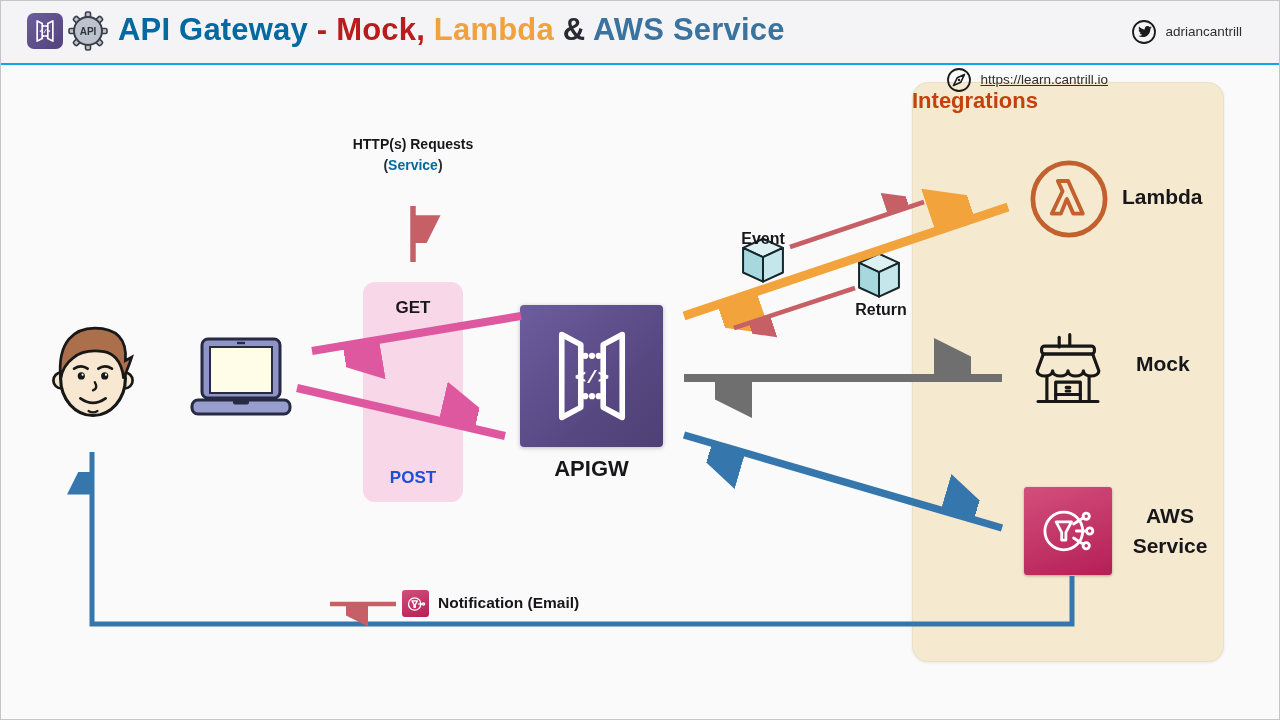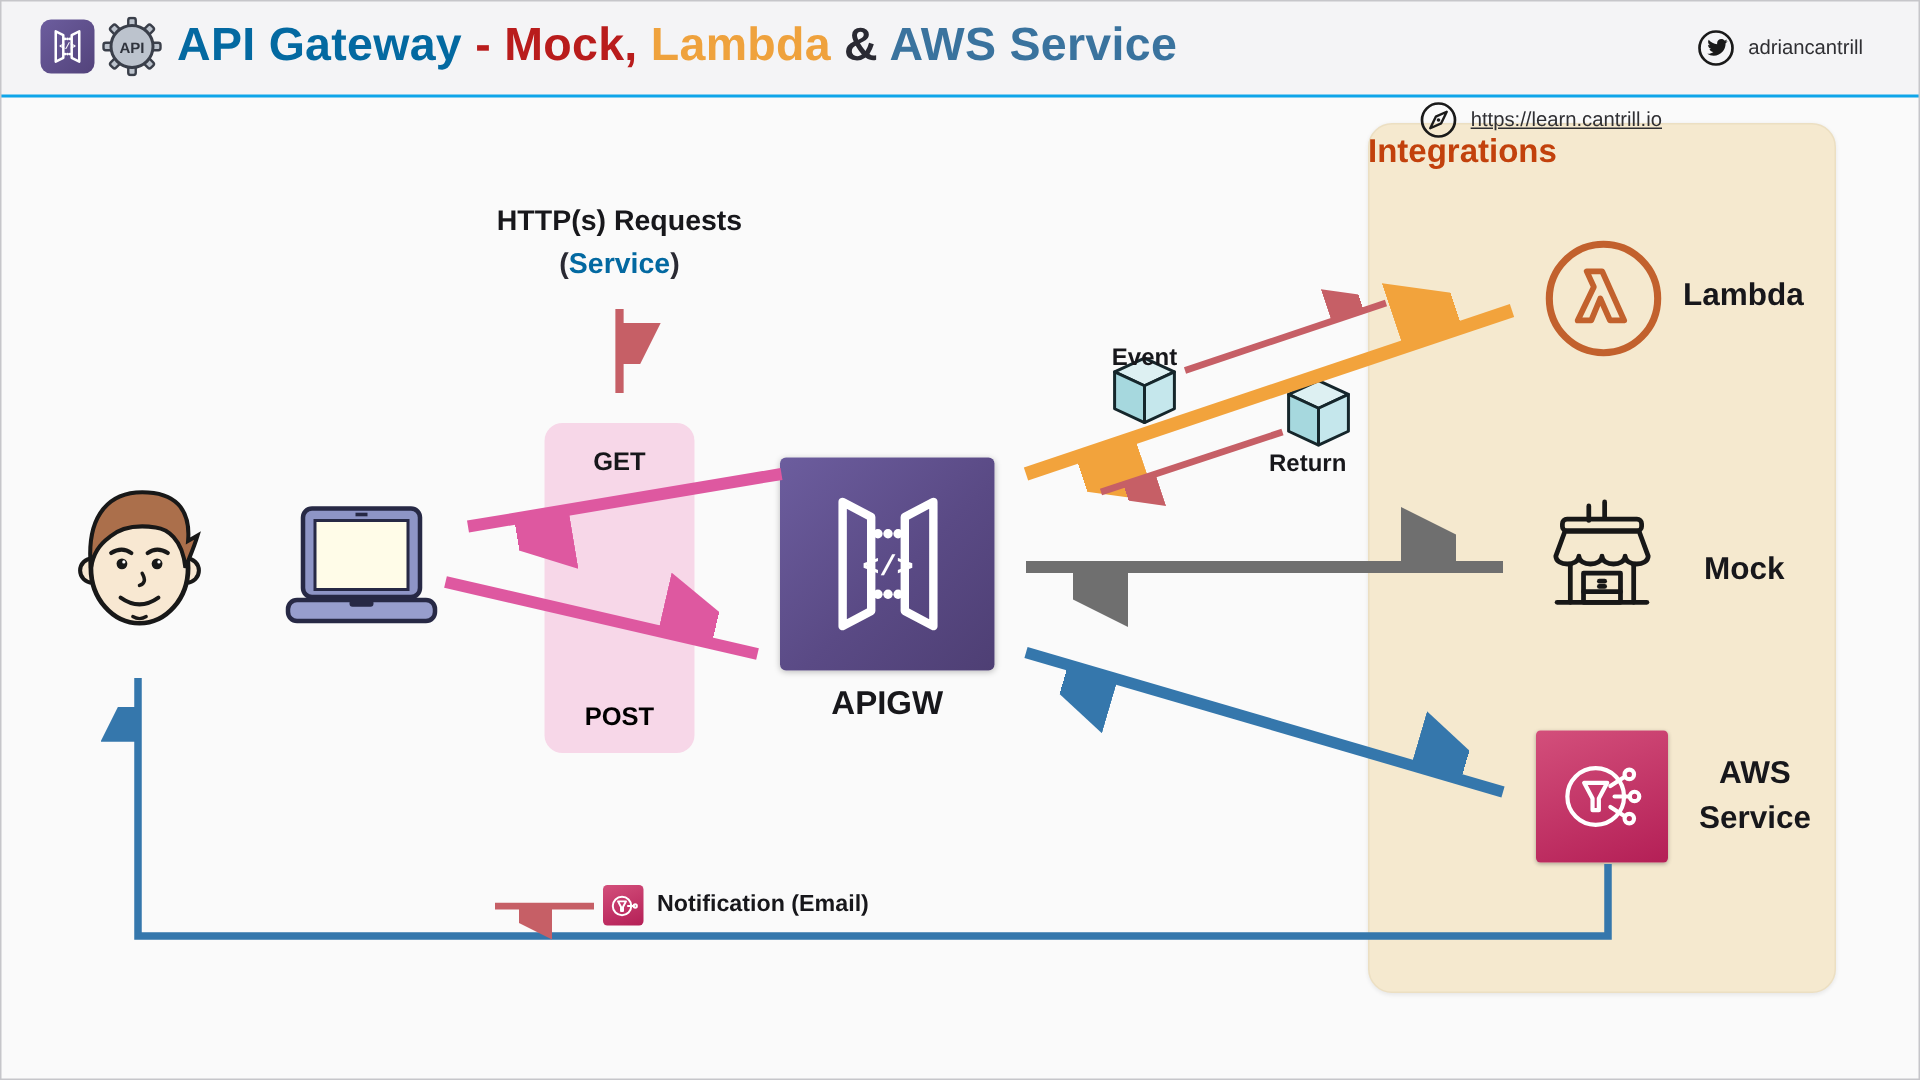--- a/index.html
+++ b/index.html
@@ -42,36 +42,36 @@
     background:#f5e9cf;border:1px solid #ecdfc2;border-radius:16px;
     box-shadow:0 1px 3px rgba(0,0,0,.08);z-index:1;
   }
   .panel-title{
     position:absolute;left:912px;top:88px;width:310px;text-align:left;
     font-size:22px;font-weight:bold;color:#c2410c;z-index:2;
   }
 
   
   .lbl{position:absolute;font-weight:bold;color:#17171b;z-index:6;}
-  .requests{left:290px;top:134px;width:246px;text-align:center;font-size:19px;line-height:1.5;}
+  .requests{left:290px;top:134px;width:246px;text-align:center;font-size:14px;line-height:1.5;}
   .apigw-label{left:520px;top:456px;width:143px;text-align:center;font-size:22px;}
   .lambda-label{left:1122px;top:185px;font-size:21px;}
-  .mock-label{left:1136px;top:368px;font-size:21px;}
+  .mock-label{left:1136px;top:352px;font-size:21px;}
   .aws-label{left:1124px;top:501px;width:92px;text-align:center;font-size:21px;line-height:30px;}
   .event-label{left:728px;top:208px;width:70px;text-align:center;font-size:16px;margin-top:22px;}
-  .return-label{left:846px;top:301px;width:70px;text-align:left;font-size:16px;}
+  .return-label{left:846px;top:301px;width:70px;text-align:center;font-size:16px;}
   .notif-label{left:438px;top:594px;font-size:15.5px;}
 
   
   .methods-box{
     position:absolute;left:363px;top:282px;width:100px;height:220px;
     background:#f7d7e8;border-radius:12px;z-index:2;
   }
   .m-get{position:absolute;left:0;top:16px;width:100%;text-align:center;font-size:17px;font-weight:bold;color:#17171b;}
-  .m-post{position:absolute;left:0;bottom:14px;width:100%;text-align:center;font-size:17px;font-weight:bold;color:#000000;}
+  .m-post{position:absolute;left:0;bottom:14px;width:100%;text-align:center;font-size:17px;font-weight:bold;color:#1d4ed8;}
 
   
   .apigw-node{
     position:absolute;left:520px;top:305px;width:143px;height:142px;border-radius:4px;
     background:linear-gradient(135deg,#6c5d9e 0%,#5a4a85 55%,#4e3f74 100%);
     box-shadow:0 1px 4px rgba(0,0,0,.25);z-index:3;
     display:flex;align-items:center;justify-content:center;
   }
   .aws-node{
     position:absolute;left:1024px;top:487px;width:88px;height:88px;border-radius:3px;

